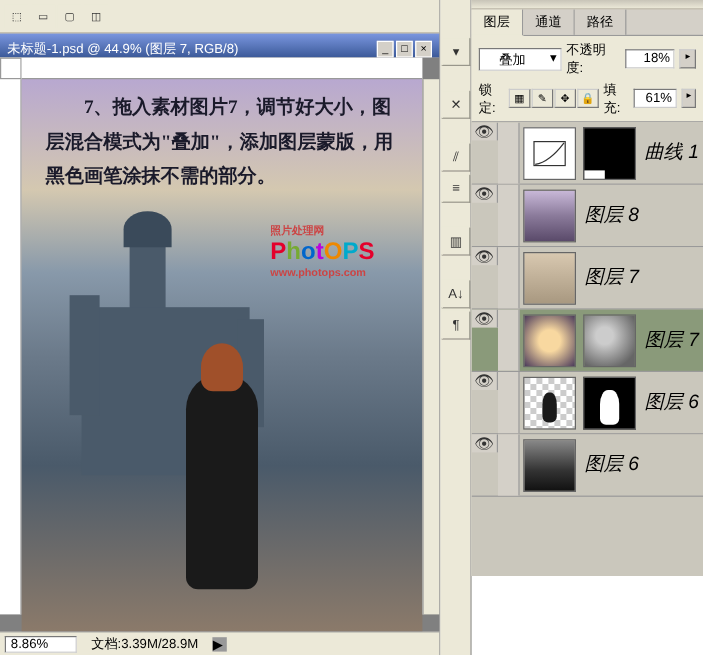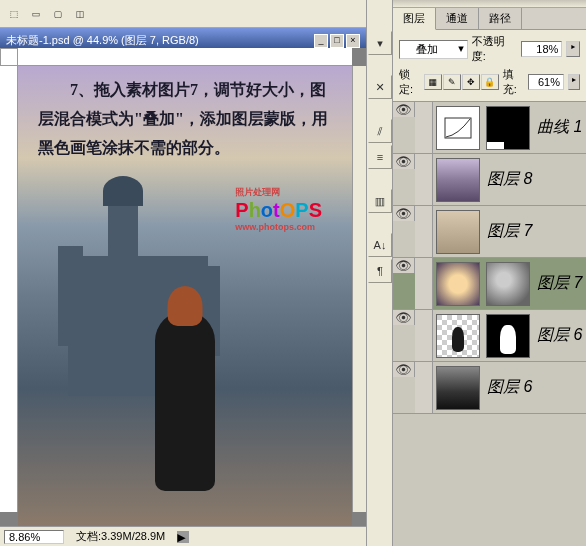--- a/index.html
+++ b/index.html
@@ -9,37 +9,37 @@
 .tbtn { width: 20px; height: 20px; display: flex; align-items: center; justify-content: center; background: #ece9d8; border: 1px solid transparent; cursor: pointer; font-size: 9px; color: #333; }
 .title-bar { height: 20px; background: linear-gradient(#7a96df, #3b5998); color: #fff; display: flex; align-items: flex-end; padding: 0 6px; font-size: 11px; }
 .title-bar .wbtn { margin-left: auto; display: flex; gap: 2px; }
 .title-bar .wb { width: 14px; height: 14px; background: #d4d0c8; border: 1px solid #fff; font-size: 9px; text-align: center; color: #000; cursor: pointer; line-height: 11px; }
 .canvas-area { flex: 1; background: #808080; display: flex; position: relative; }
 .ruler-corner { width: 18px; height: 18px; background: #fff; border: 1px solid #999; position: absolute; top: 0; left: 0; }
 .ruler-h { position: absolute; top: 0; left: 18px; right: 14px; height: 18px; background: #fff; border-bottom: 1px solid #999; }
 .ruler-v { position: absolute; top: 18px; left: 0; width: 18px; bottom: 14px; background: #fff; border-right: 1px solid #999; }
 .canvas { position: absolute; top: 18px; left: 18px; right: 14px; bottom: 0; background: linear-gradient(180deg, #b8a8d0 0%, #d4c8b0 20%, #8899aa 35%, #6b7a8a 50%, #4a5a6a 70%, #8b7a6a 100%); overflow: hidden; }
 .canvas-text { position: absolute; top: 10px; left: 20px; right: 20px; font-size: 16px; font-weight: bold; color: #1a1a2a; line-height: 1.8; font-family: "SimSun", serif; }
-.logo { position: absolute; top: 120px; right: 30px; font-size: 20px; font-weight: bold; }
+.logo { position: absolute; top: 120px; right: 40px; font-size: 20px; font-weight: bold; }
 .logo .p { color: #e4002b; } .logo .h { color: #7a3; } .logo .o1 { color: #06c; } .logo .t { color: #b0d; } .logo .o2 { color: #e80; } .logo .p2 { color: #0ac; } .logo .s { color: #e4002b; }
 .logo-sub { font-size: 9px; color: #c44; }
 .castle { position: absolute; top: 130px; left: 30px; width: 180px; height: 200px; }
 .tower { position: absolute; background: #4a5a6a; }
 .figure { position: absolute; bottom: 35px; left: 50%; transform: translateX(-50%); width: 60px; height: 180px; background: #1a1a1a; border-radius: 30px 30px 10px 10px; }
 .figure::before { content: ''; position: absolute; top: -25px; left: 50%; transform: translateX(-50%); width: 35px; height: 40px; background: #a0502a; border-radius: 50% 50% 10px 10px; }
 .scroll-v { position: absolute; top: 18px; right: 0; width: 14px; bottom: 14px; background: #ece9d8; border-left: 1px solid #999; }
 .status-bar { height: 20px; background: #ece9d8; border-top: 1px solid #999; display: flex; align-items: center; padding: 0 4px; font-size: 11px; gap: 12px; }
 .status-bar .zoom { border: 1px inset #ccc; padding: 0 4px; background: #fff; width: 60px; }
 .status-bar .arrow { width: 12px; height: 12px; background: #999; cursor: pointer; }
 
 .toolbox { width: 26px; height: 546px; background: #ece9d8; border-right: 1px solid #999; display: flex; flex-direction: column; padding-top: 30px; }
 .tool { width: 24px; height: 24px; border: 1px outset #ece9d8; margin: 1px; display: flex; align-items: center; justify-content: center; cursor: pointer; font-size: 11px; color: #333; }
 .toolbox .sep { height: 18px; }
 
-.right-panel { flex: 1; height: 546px; background: #ece9d8; display: flex; flex-direction: column; }
+.right-panel { flex: 1; height: 480px; background: #ece9d8; display: flex; flex-direction: column; }
 .panel-handle { height: 8px; background: linear-gradient(#c8c4b8, #ece9d8); border-bottom: 1px solid #aca899; }
 .panel-tabs { height: 22px; display: flex; border-bottom: 1px solid #999; background: #d4d0c8; }
 .panel-tab { padding: 3px 10px; font-size: 11px; border-right: 1px solid #999; cursor: pointer; background: #d4d0c8; }
 .panel-tab.active { background: #ece9d8; border-bottom: 1px solid #ece9d8; margin-bottom: -1px; }
 .panel-controls { padding: 4px 6px; display: flex; flex-direction: column; gap: 3px; background: #ece9d8; border-bottom: 1px solid #999; }
 .ctrl-row { display: flex; align-items: center; gap: 4px; font-size: 11px; }
 .select { border: 1px inset #ccc; background: #fff; padding: 1px 16px 1px 16px; font-size: 11px; position: relative; cursor: pointer; }
 .select::after { content: '▾'; position: absolute; right: 3px; }
 .num-input { border: 1px inset #ccc; background: #fff; width: 42px; padding: 1px 3px; text-align: right; font-size: 11px; }
 .arrow-btn { width: 14px; height: 16px; background: #d4d0c8; border: 1px outset #ccc; font-size: 8px; text-align: center; cursor: pointer; }

